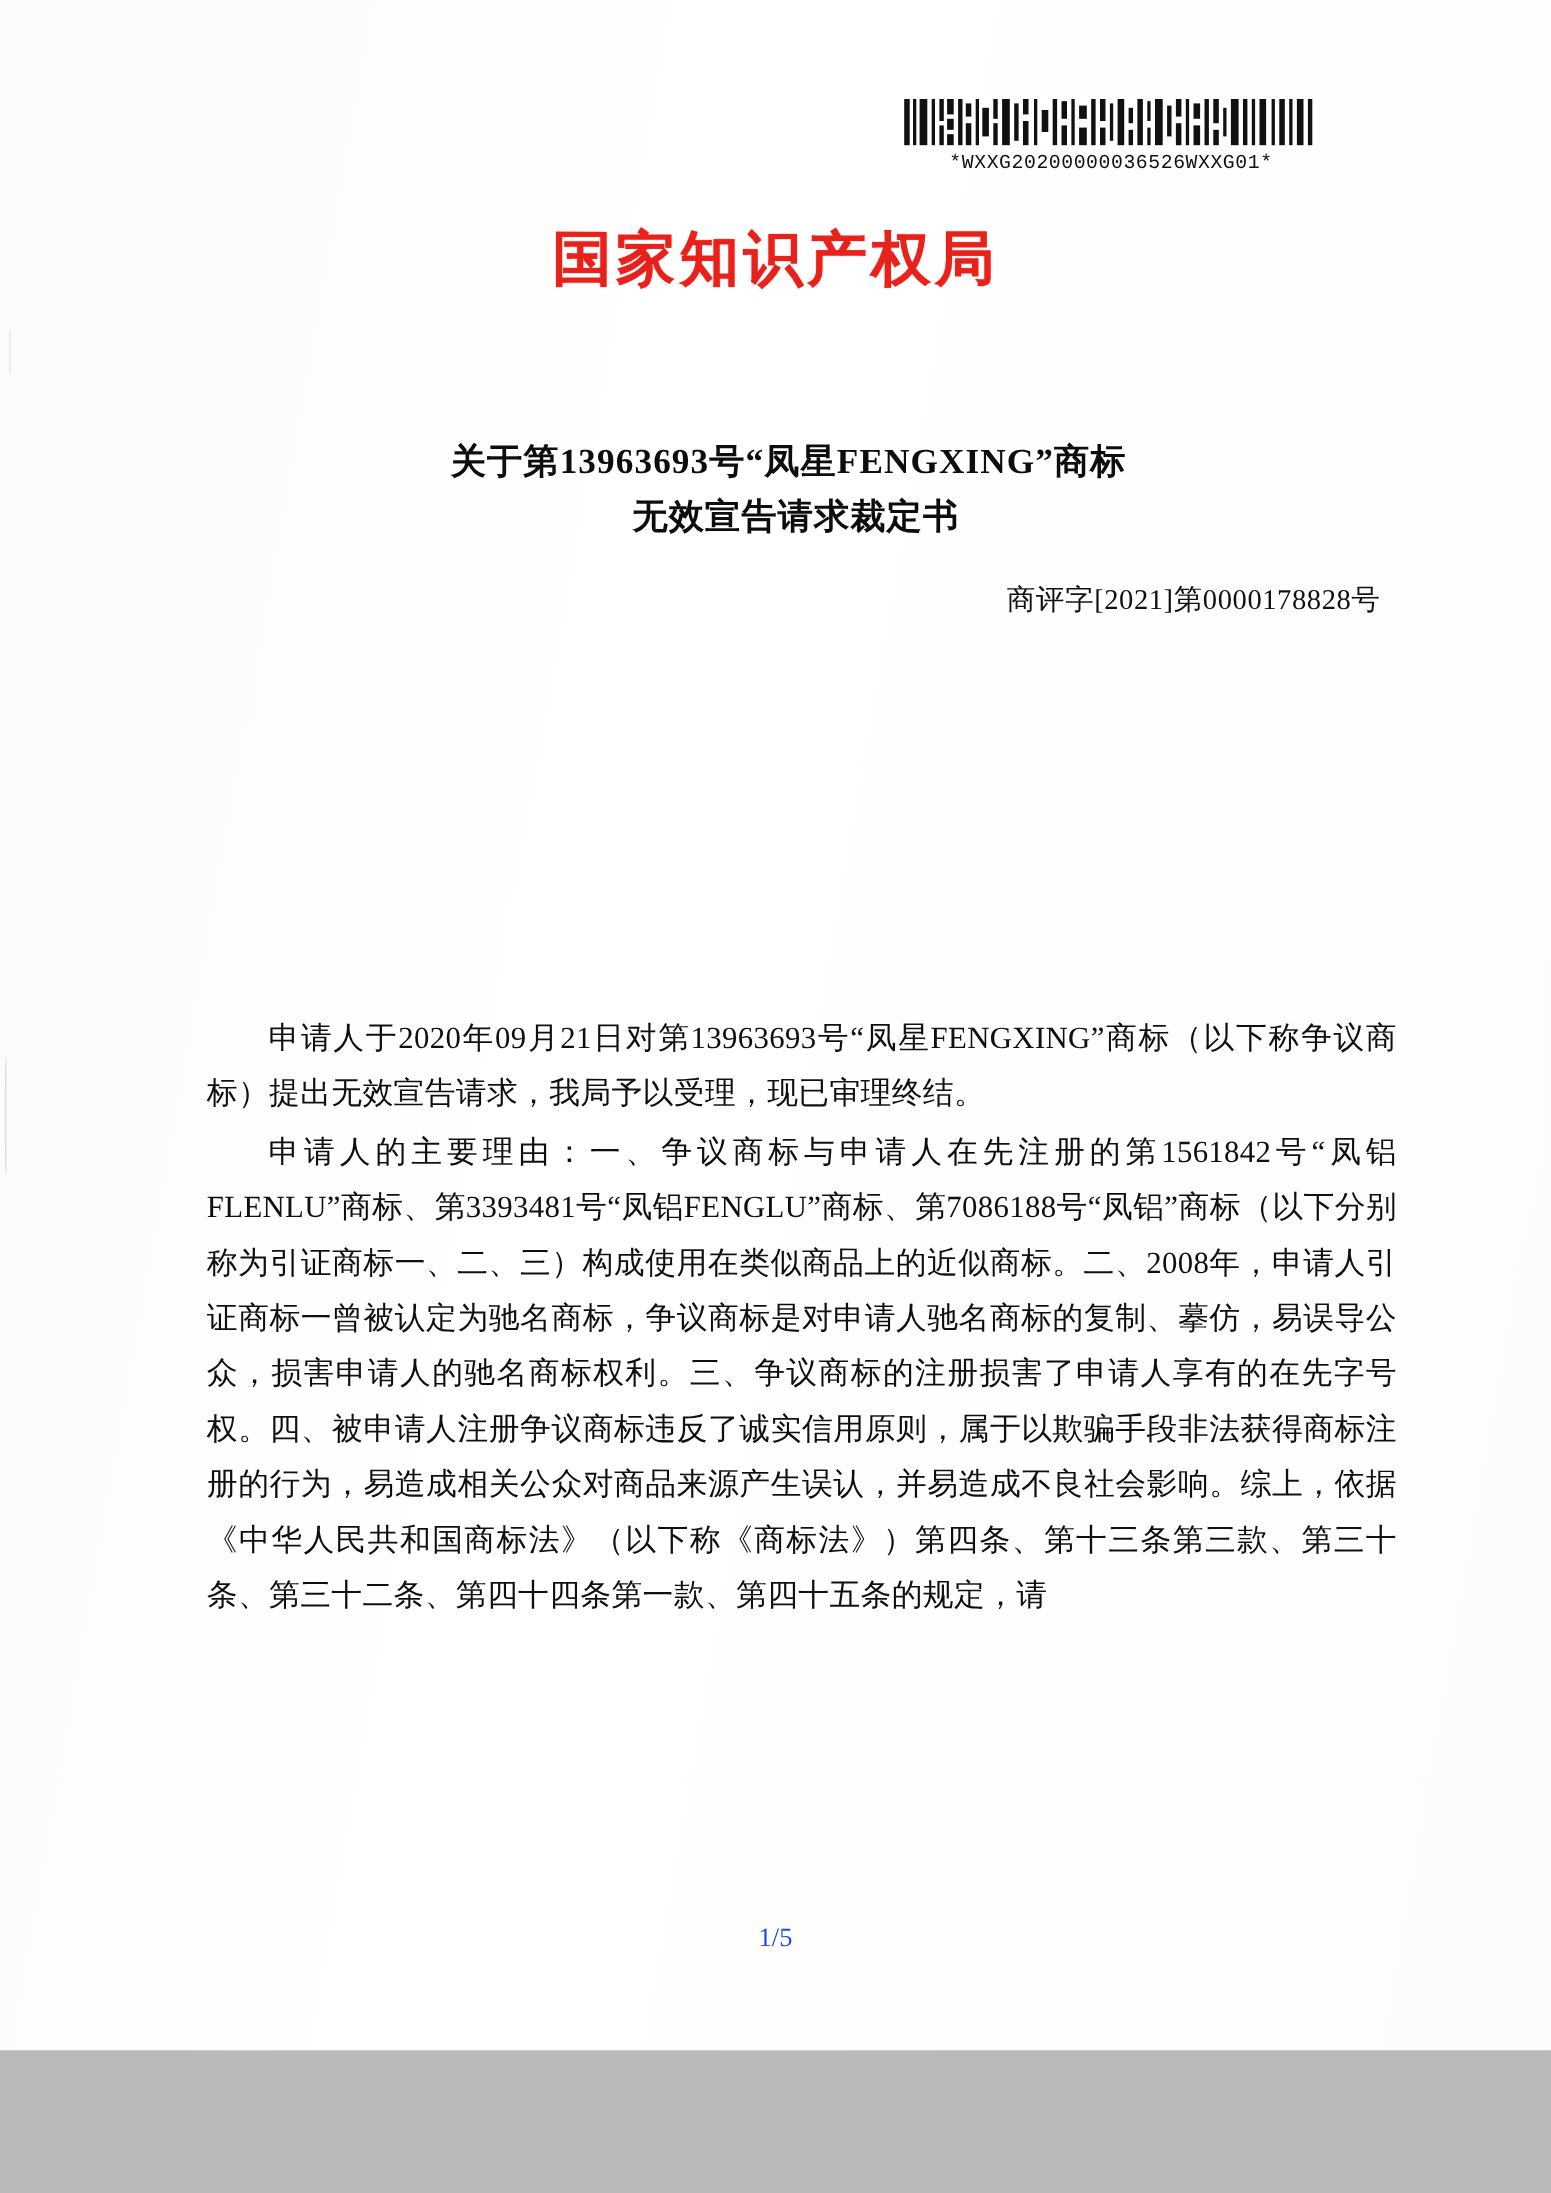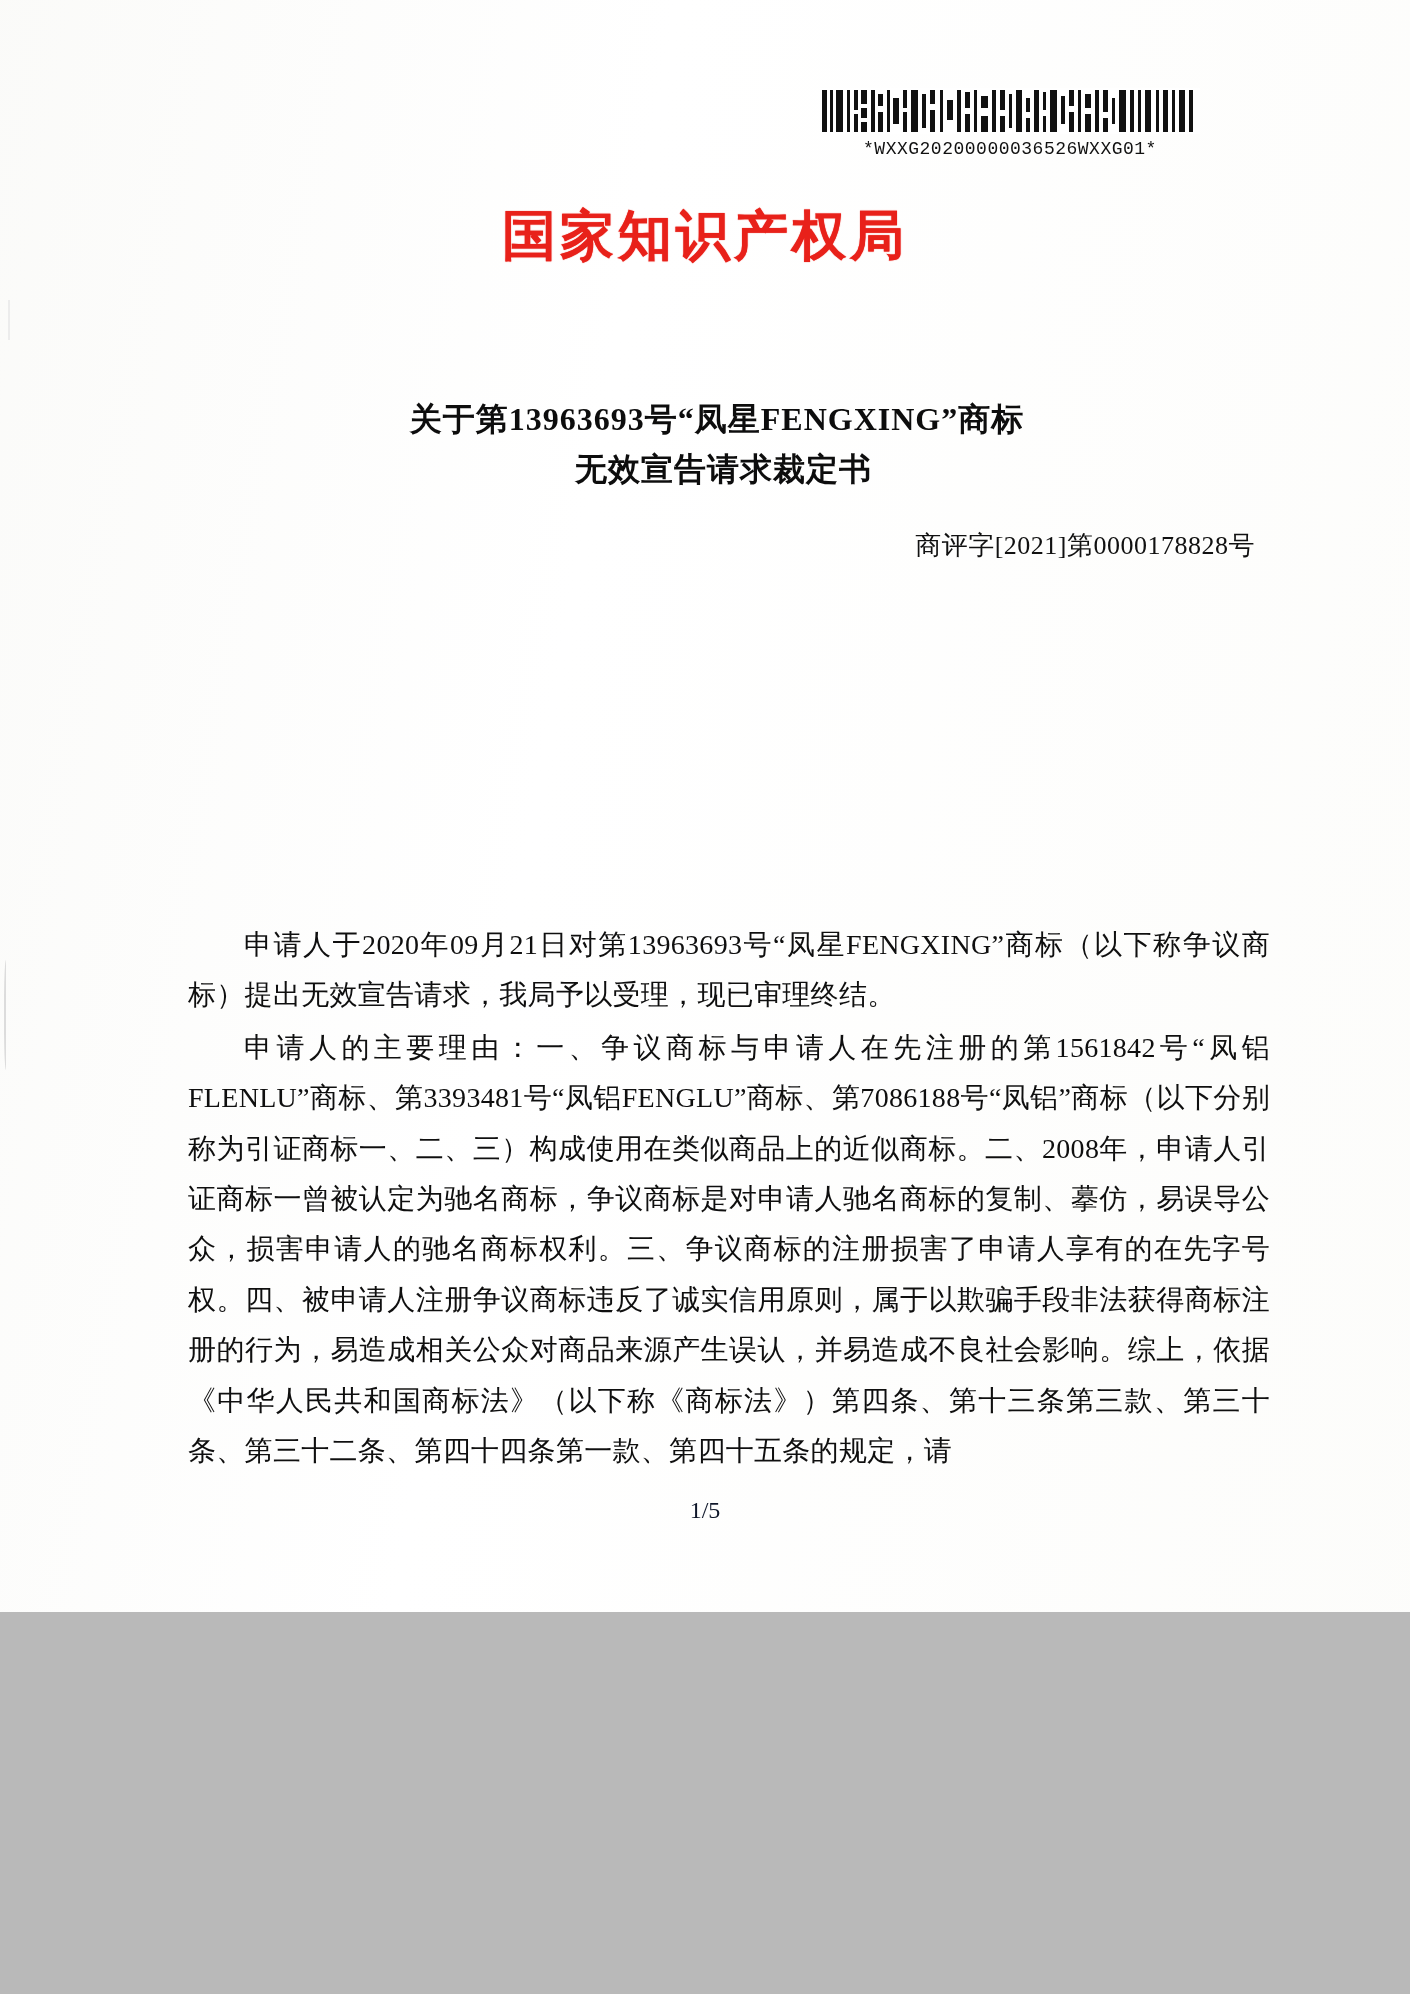--- a/index.html
+++ b/index.html
@@ -6,21 +6,21 @@
     margin: 0;
     padding: 0;
     background: #b9b9b9;
   }
   body {
     font-family: "Liberation Serif", "DejaVu Serif", serif;
   }
   .page {
     position: relative;
     width: 1410px;
-    height: 1612px;
+    height: 1864px;
     background: #ffffff;
     overflow: hidden;
     box-sizing: border-box;
   }
   
   .page::before {
     content: "";
     position: absolute;
     inset: 0;
     background: linear-gradient(100deg, rgba(250,250,248,0.9), rgba(255,255,255,0.95) 40%, rgba(252,252,250,0.9));
@@ -151,21 +151,21 @@
   }
 
   
   .page-number {
     position: absolute;
     bottom: 88px;
     left: 0;
     width: 100%;
     text-align: center;
     font-size: 24px;
-    color: #0f172a;
+    color: #1d4ed8;
     font-family: "Liberation Serif", serif;
   }
 </style>
 </head>
 <body>
 
 <div class="page">
   <div class="page-inner">
 
     <div class="scan-mark-a"></div>

